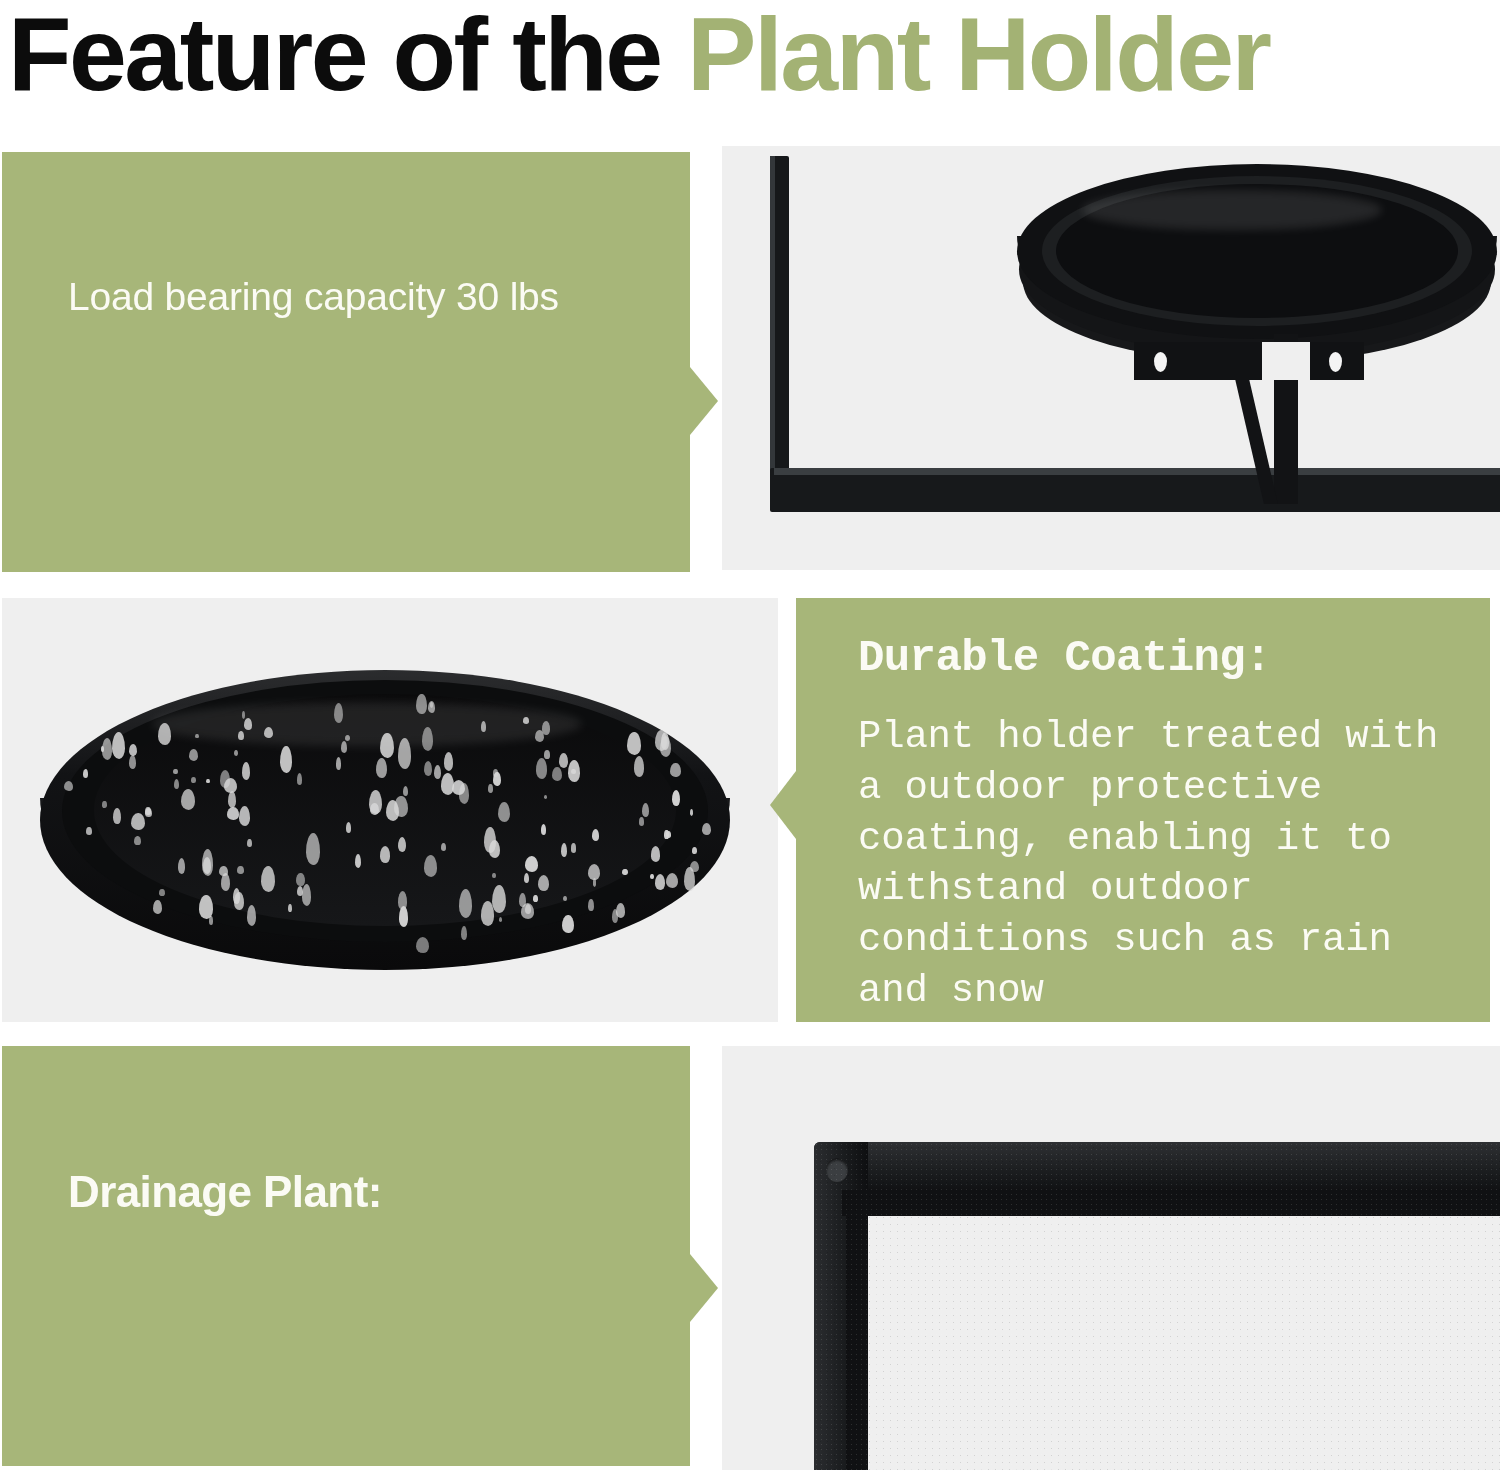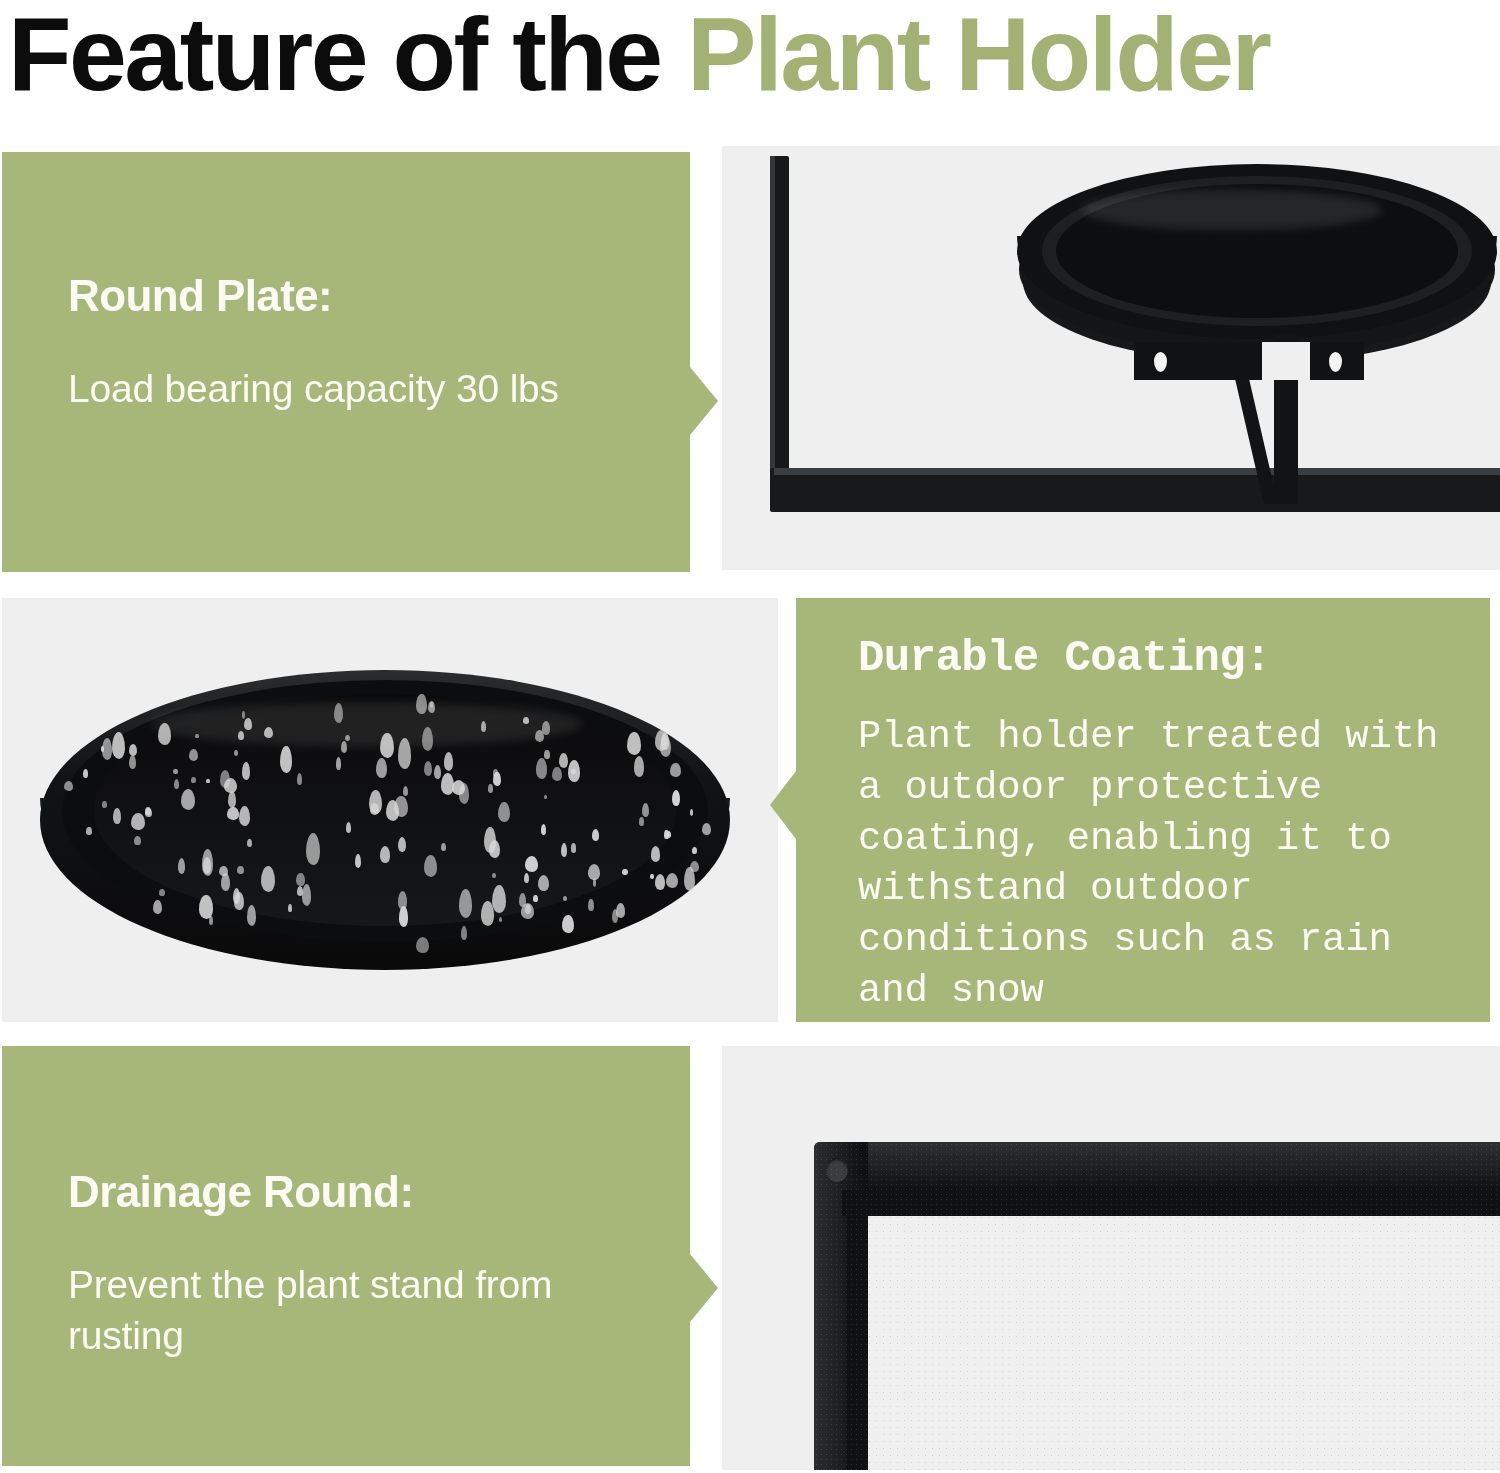--- a/index.html
+++ b/index.html
@@ -339,21 +339,20 @@
 <body>
 
 <div class="page">
 
   <h1 class="title">
     <span>Feature of the </span><span class="accent">Plant Holder</span>
   </h1>
 
   <div class="card" style="left:2px; top:152px; width:688px; height:420px;">
     <div class="card-inner" style="top:120px;">
-      <p class="card-heading">Round Plate:</p>
       <p class="card-body">Load bearing capacity 30 lbs</p>
     </div>
     <div class="arrow-right" style="left:688px; top:215px;"></div>
   </div>
 
   <div class="photo" style="left:722px; top:146px; width:778px; height:424px;">
     <div class="p1-frame-v"></div>
     <div class="p1-frame-v-hi"></div>
     <div class="p1-frame-h"></div>
     <div class="p1-frame-h-hi"></div>
@@ -531,22 +530,21 @@
   <div class="card" style="left:796px; top:598px; width:694px; height:424px;font-family:Liberation Mono, monospace;">
     <div class="card-inner" style="top:36px; left:62px; right:44px;">
       <p class="card-heading" style="margin-bottom:30px;">Durable Coating:</p>
       <p class="card-body">Plant holder treated with a outdoor protective coating, enabling it to withstand outdoor conditions such as rain and snow</p>
     </div>
     <div class="arrow-left" style="left:-26px; top:173px;"></div>
   </div>
 
   <div class="card" style="left:2px; top:1046px; width:688px; height:420px;">
     <div class="card-inner" style="top:122px;">
-      <p class="card-heading">Drainage Round:</p>
-      <p class="card-body">Prevent the plant stand from rusting</p>
+      <p class="card-heading">Drainage Plant:</p>
     </div>
     <div class="arrow-right" style="left:688px; top:208px;"></div>
   </div>
 
   <div class="photo" style="left:722px; top:1046px; width:778px; height:424px;">
     <div class="p3-bar-h"></div>
     <div class="p3-bar-v"></div>
     <div class="p3-bar-h-in"></div>
     <div class="p3-bar-v-in"></div>
     <div class="p3-screw"></div>

